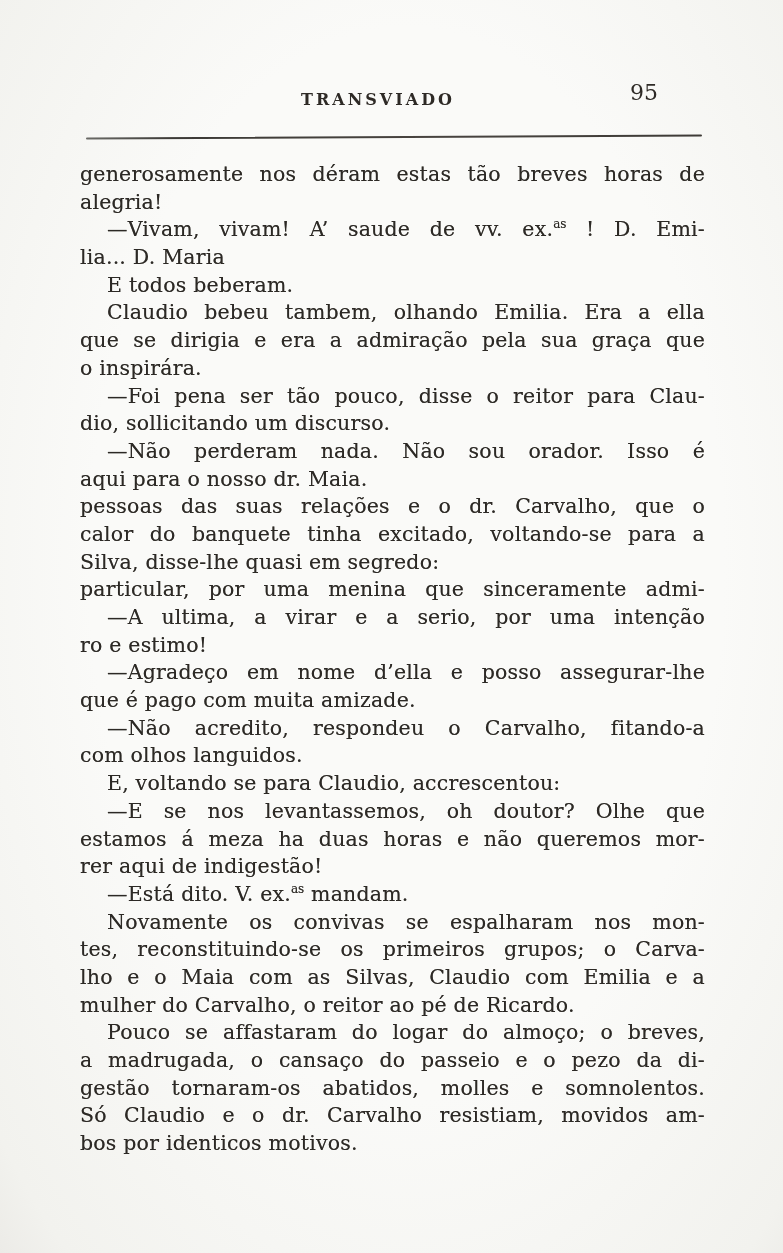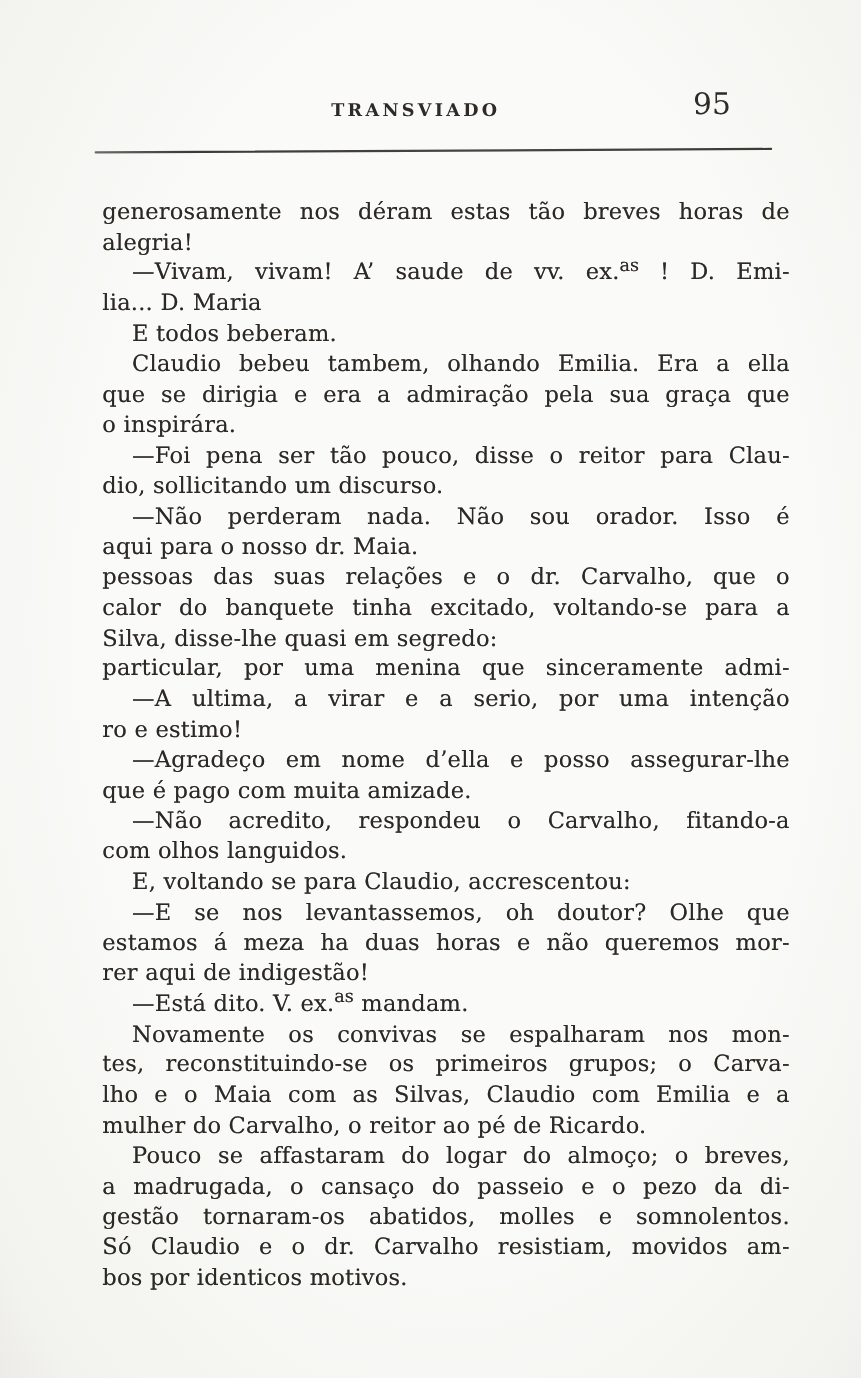--- a/index.html
+++ b/index.html
@@ -20,52 +20,51 @@
     top: 90px; left: 68px; width: 620px;
     text-align: center;
     font-size: 16px;
     font-weight: bold;
     letter-spacing: 3px;
     color: #2e2a26;
   }
   .page-number {
     position: absolute;
     top: 80px; left: 630px;
-    font-size: 27px;
+    font-size: 22px;
     color: #2e2a26;
   }
   .rule {
     position: absolute;
     top: 136px; left: 86px;
     width: 616px; height: 2px;
     border-radius: 2px;
     background: linear-gradient(90deg, #6a6a66, #3c3a36 14%, #484440 55%, #3e3b37 100%);
     transform: rotate(-0.3deg);
   }
   .body-text {
     position: absolute;
-    left: 80px; top: 179px; width: 625px;
+    left: 80px; top: 161px; width: 625px;
     font-size: 20.5px;
     line-height: 27.7px;
     letter-spacing: 0.2px;
     text-shadow: 0 0 0.5px rgba(44, 40, 35, 0.55);
-    margin-left: 13px;
   }
   .ln {
     height: 27.7px;
     text-align: justify;
     text-align-last: justify;
   }
   .ln.last {
     text-align: center;
     text-align-last: left;
   }
   .ln.in { text-indent: 27px; }
   sup {
-    font-size: 16px;
+    font-size: 12px;
     line-height: 0;
     letter-spacing: 0;
   }
 </style>
 </head>
 <body>
 
 <div class="page">
 
   <div class="running-title">TRANSVIADO</div>

